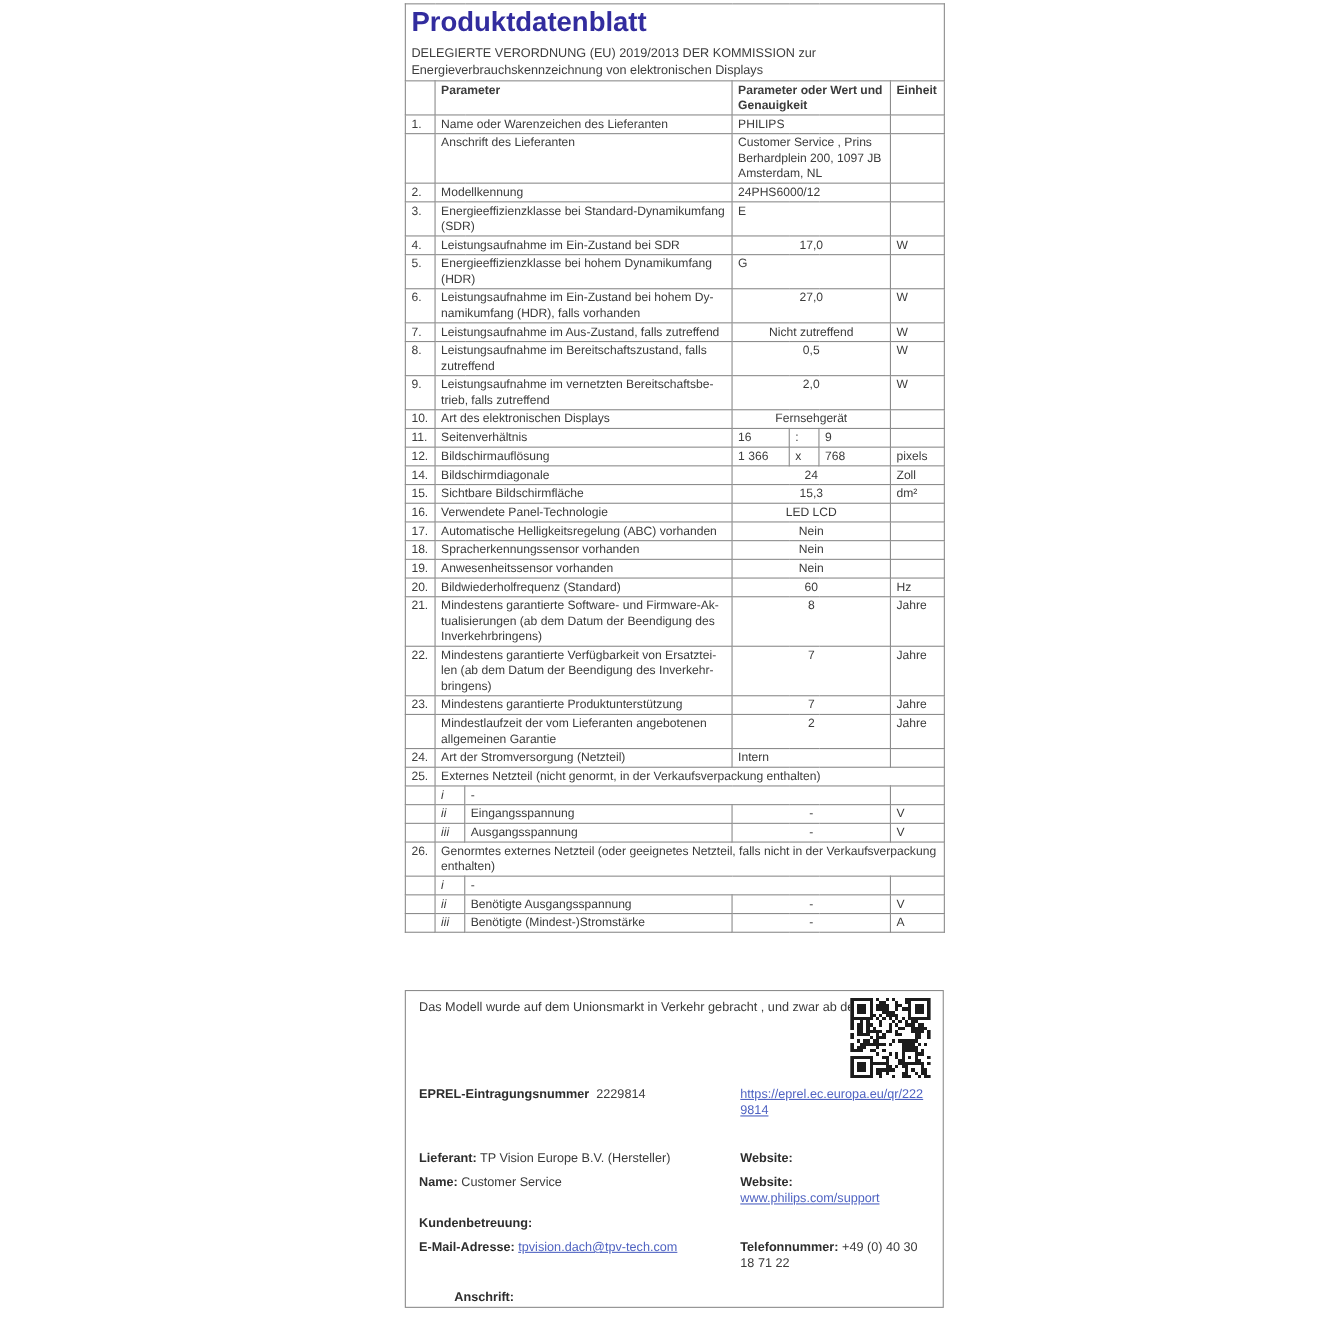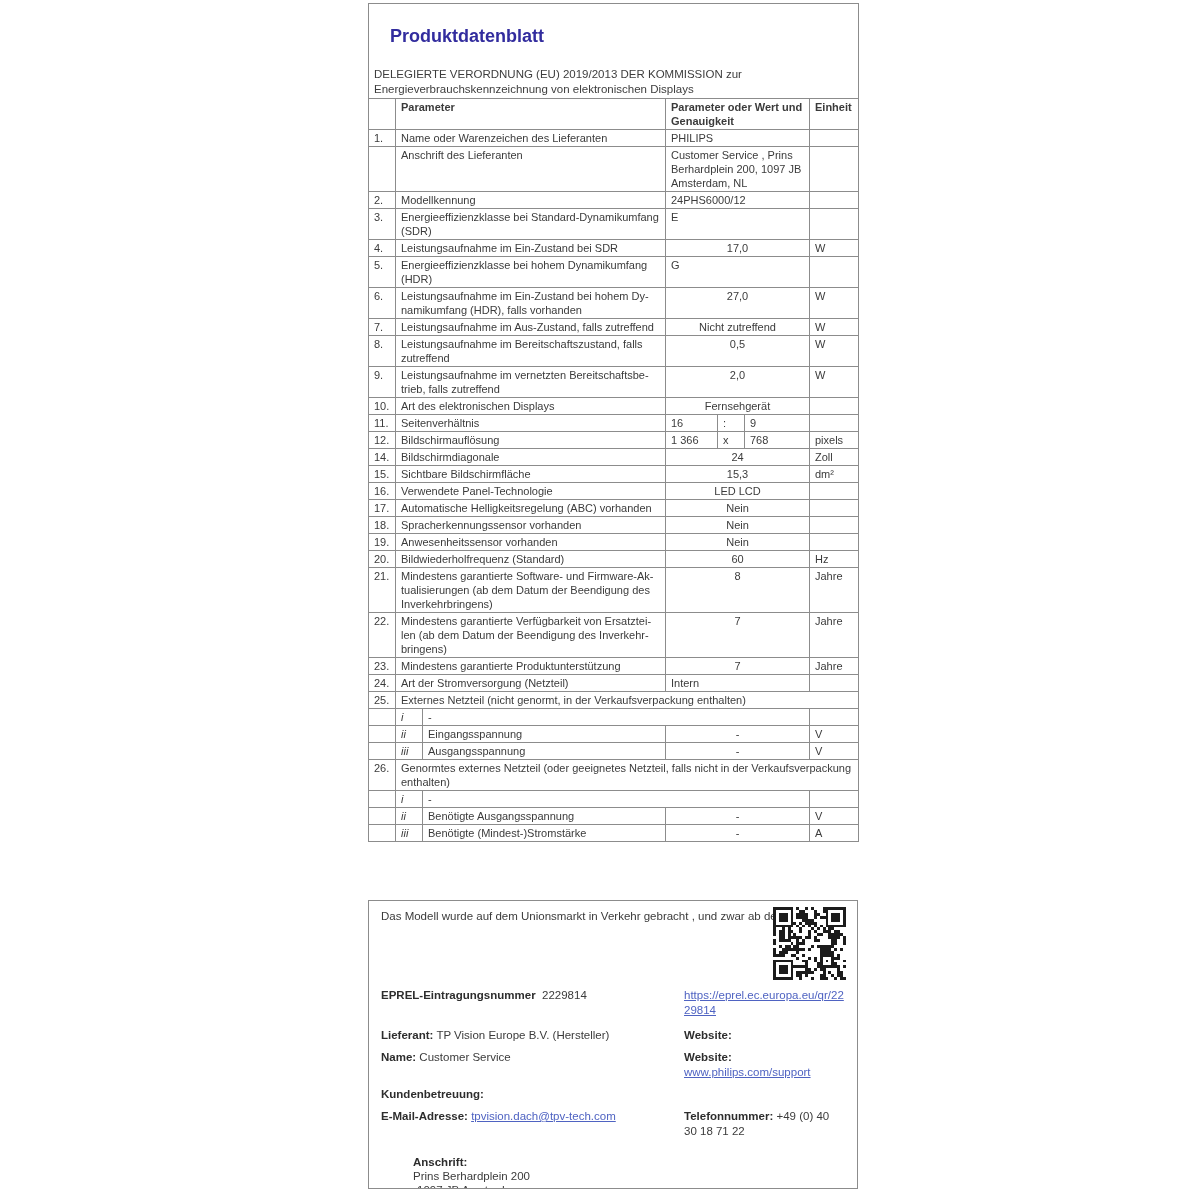--- a/index.html
+++ b/index.html
@@ -10,41 +10,41 @@
   }
   .sheet-box { position:absolute; left:368px; width:490px; box-sizing:border-box; }
   #box1 { top:3px; }
 
   table.main {
     width:490px; table-layout:fixed; border-collapse:collapse;
     font-size:11px; line-height:14px; color:#3b3b3b;
   }
   table.main td { border:1px solid #8c8c8c; vertical-align:top; padding:1px 5px; overflow:hidden; }
   td.titlecell { padding:6px 6px 9px 6px; }
-  .doc-title { margin:16px; font-size:18px; line-height:30px; font-weight:bold; color:#322c9e; letter-spacing:0px; }
+  .doc-title { margin:0; font-size:25px; line-height:30px; font-weight:bold; color:#322c9e; letter-spacing:0px; }
   .doc-sub { font-size:11.5px; line-height:15px; margin-top:7px; color:#3d3d3d; }
 
   td.hdr { font-weight:bold; padding:3px 5px 12px 5px; }
   td.num { padding-left:6px; padding-right:2px; }
   td.sub { font-style:italic; padding-left:7px; }
   td.val-right { text-align:center; padding-right:8px; }
   td.val-left  { text-align:left; }
   td.ctr { padding:1px 2px; }
   td.unit { padding-left:6px; }
   td.spanrow {}
   td.dash { padding-left:7px; }
 
   #box2 {
     top:900px; height:289px; border:1px solid #8c8c8c;
     padding:8px 12px 8px 12px; font-size:11.5px; line-height:15px;
     position:absolute; overflow:hidden;
   }
   .intro { margin:0; white-space:nowrap; overflow:hidden; width:100%; }
   .qr { position:absolute; top:6px; right:11px; width:73px; height:73px; background:#ffffff; }
-  .frow { display:grid; grid-template-columns:288px 1fr; column-gap:15px; margin-top:7px; }
+  .frow { display:grid; grid-template-columns:288px 1fr; column-gap:4px; margin-top:7px; }
   .frow.eprel { margin-top:64px; }
   .lbl { font-weight:bold; color:#2d2d2d; }
   a.lnk { color:#4f63c2; text-decoration:underline; }
   .breaklink { word-break:break-all; display:inline; }
   .addr { margin-top:16px; line-height:14px;margin-left:32px; }
   .addr-lines div { padding-left:0; }
   .addr-lines div:nth-child(n+2) { padding-left:4px; }
   .phone-cell { }
 </style>
 </head>
@@ -214,20 +214,26 @@
           <td class="val-right" colspan="3">7</td>
           <td class="unit">Jahre</td>
         </tr>
         <tr>
           <td class="num">23.</td>
           <td class="val-left" colspan="2">Mindestens garantierte Produktunterstützung</td>
           <td class="val-right" colspan="3">7</td>
           <td class="unit">Jahre</td>
         </tr>
         <tr>
+          <td class="num"></td>
+          <td class="val-left" colspan="2">Mindestlaufzeit der vom Lieferanten angebotenen allgemeinen Garantie</td>
+          <td class="val-right" colspan="3">2</td>
+          <td class="unit">Jahre</td>
+        </tr>
+        <tr>
           <td class="num">24.</td>
           <td class="val-left" colspan="2">Art der Stromversorgung (Netzteil)</td>
           <td class="val-left" colspan="3">Intern</td>
           <td class="unit"></td>
         </tr>
         <tr>
           <td class="num">25.</td>
           <td class="spanrow" colspan="6">Externes Netzteil (nicht genormt, in der Verkaufsverpackung enthalten)</td>
         </tr>
         <tr>
@@ -288,21 +294,21 @@
   <div class="frow eprel">
     <div>
       <span class="lbl">EPREL-Eintragungsnummer</span>&nbsp; 
       <span>2229814</span>
     </div>
     <div>
       <a href="#" class="lnk breaklink">https://eprel.ec.europa.eu/qr/2229814</a>
     </div>
   </div>
 
-  <div class="frow" style="margin-top:10px">
+  <div class="frow" style="margin-top:28px">
     <div>
       <span class="lbl">Lieferant:</span>
       <span>TP Vision Europe B.V. (Hersteller)</span>
     </div>
     <div>
       <span class="lbl">Website:</span>
       <span></span>
     </div>
   </div>
 

